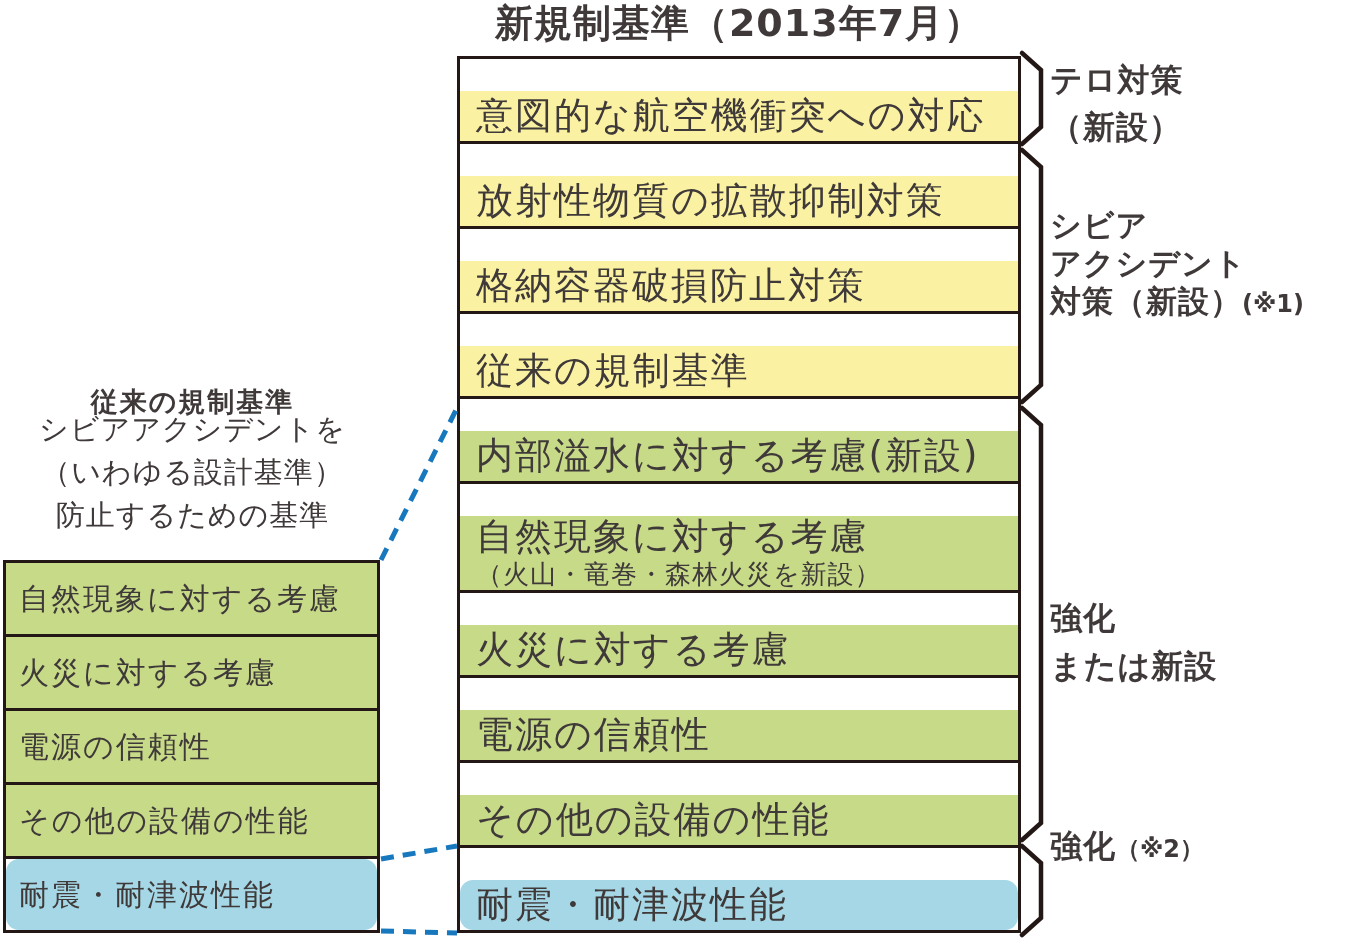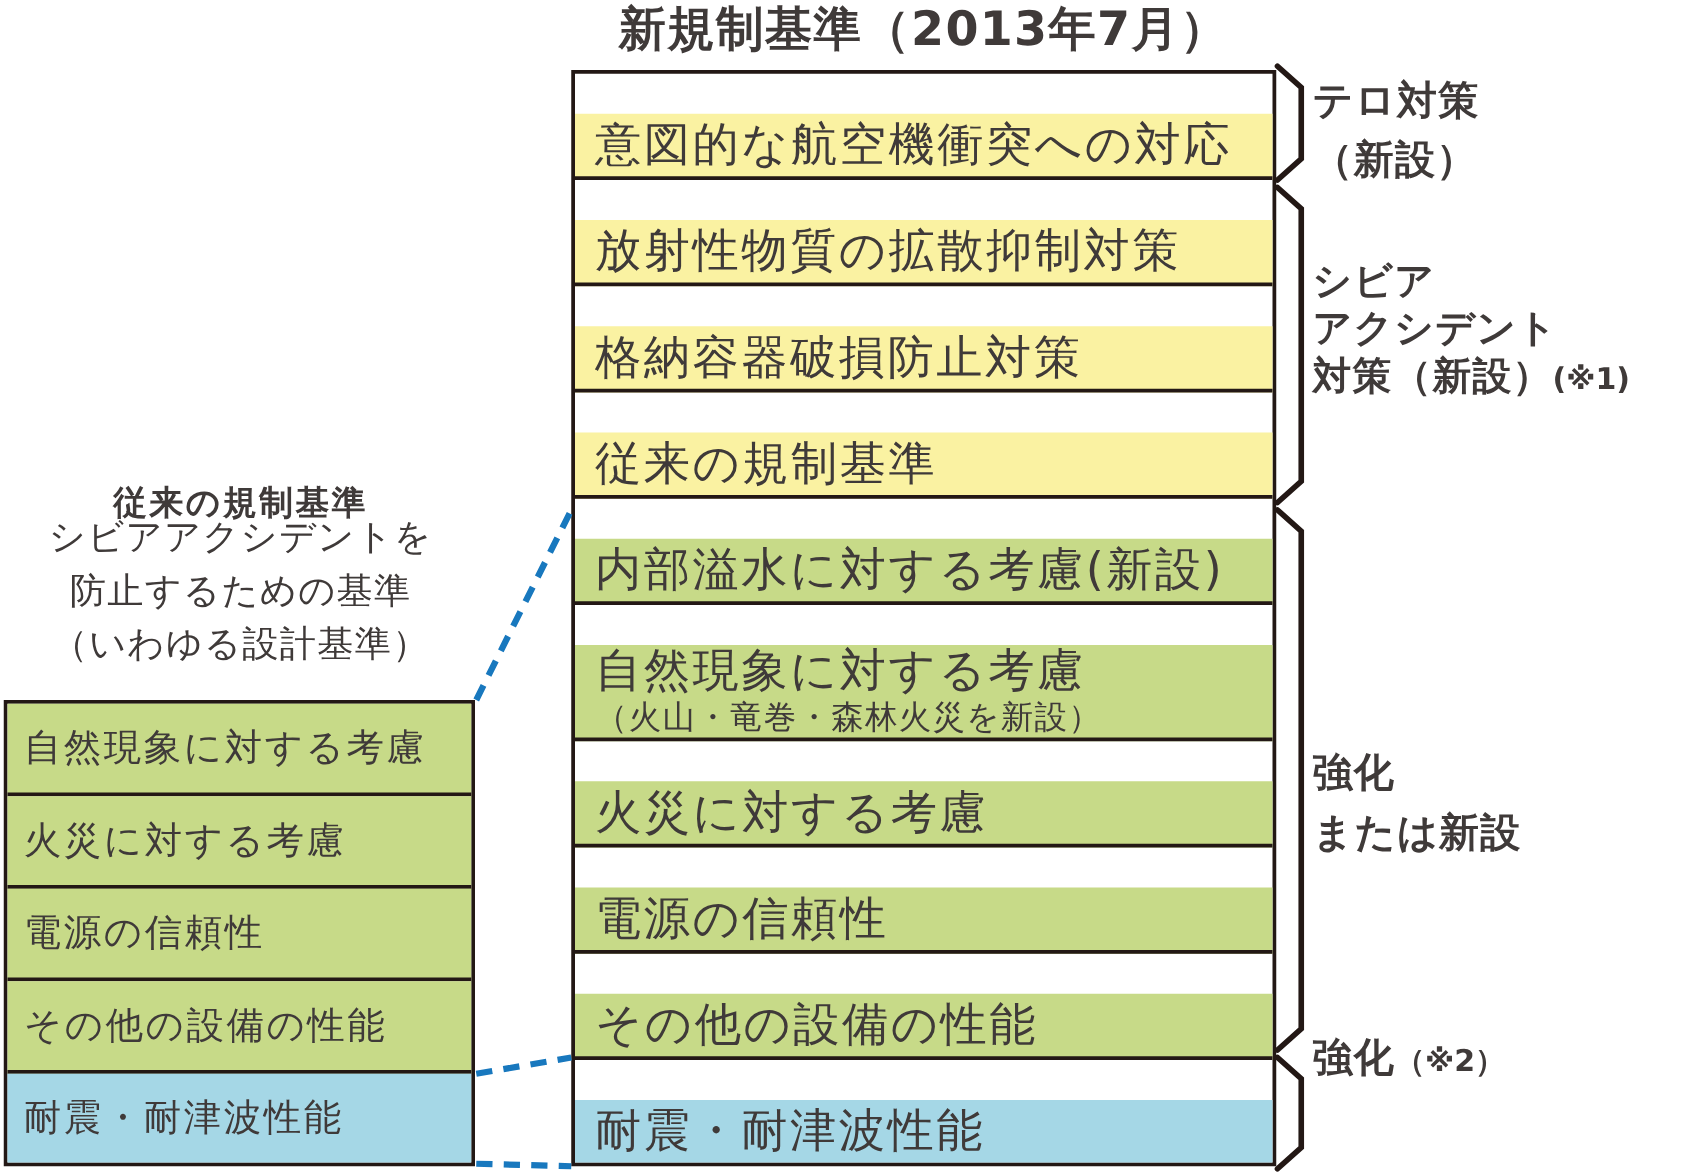--- a/index.html
+++ b/index.html
@@ -19,21 +19,21 @@
     text-align:center; font-size:38px; font-weight:bold; line-height:46px;
     letter-spacing:1px; white-space:nowrap;
   }
   
   .col{position:absolute; box-sizing:border-box; border:3px solid var(--border);
        display:flex; flex-direction:column;}
   #new-col{left:457px; top:56px; width:564px; height:877px;}
   #old-col{left:3px;  top:560px; width:377px; height:373px;}
   .box{flex:1; border-bottom:3px solid var(--border); box-sizing:border-box;
        display:flex; flex-direction:column; justify-content:center;}
-  .box:last-child{border-bottom:none;}
+  .box:last-child{border-bottom:none;border-radius:13px;}
   .box[data-color="yellow"]{background:var(--yellow,#faf2a2);}
   .box[data-color="green"]{background:var(--green,#c7da88);}
   .box[data-color="blue"]{background:var(--blue,#a5d7e6);}
   #new-col .box{padding-left:16px;margin-top:32px;}
   #new-col .box-label{font-size:37px; line-height:42px; letter-spacing:2px; white-space:nowrap;}
   #new-col .box-sub{font-size:26px; line-height:32px; letter-spacing:1px; white-space:nowrap;}
   #old-col .box{padding-left:13px;}
   #old-col .box-label{font-size:30px; line-height:34px; letter-spacing:2px; white-space:nowrap;}
   
   #old-heading{
@@ -59,22 +59,22 @@
 </head>
 <body>
 
 <div id="canvas">
 
   <div id="main-title">新規制基準（2013年7月）</div>
 
   <div id="old-heading">従来の規制基準</div>
   <div id="old-desc">
     <div>シビアアクシデントを</div>
+    <div>（いわゆる設計基準）</div>
     <div>防止するための基準</div>
-    <div>（いわゆる設計基準）</div>
   </div>
 
   <div id="old-col" class="col">
     <div class="box" data-color="green">
       <span class="box-label">自然現象に対する考慮</span>
     </div>
     <div class="box" data-color="green">
       <span class="box-label">火災に対する考慮</span>
     </div>
     <div class="box" data-color="green">

